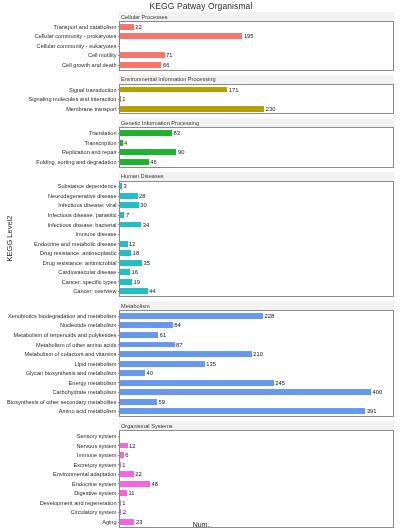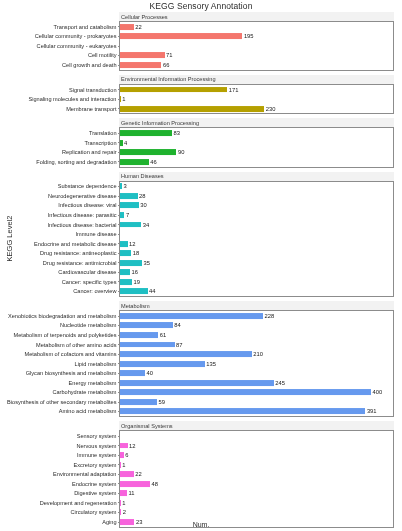--- a/index.html
+++ b/index.html
@@ -58,21 +58,21 @@
   .bar-val{
     position:absolute;top:50%;transform:translateY(-50%);
     font-size:5.8px;color:#1a1a1a;white-space:nowrap;padding-left:1.5px;
   }
 </style>
 </head>
 <body>
 
 <div id="chart-root">
 
-  <div class="chart-title">KEGG Sensory Annotation</div>
+  <div class="chart-title">KEGG Patway Organismal</div>
 
   <div class="ylabel">KEGG Level2</div>
 
   <div id="panels">
       <div class="panel" style="margin-bottom: 4px;">
         <div class="strip">
           <span>Cellular Processes</span>
         </div>
         <div class="plotwrap">
           <div class="plot" style="height: 49.75px;">

